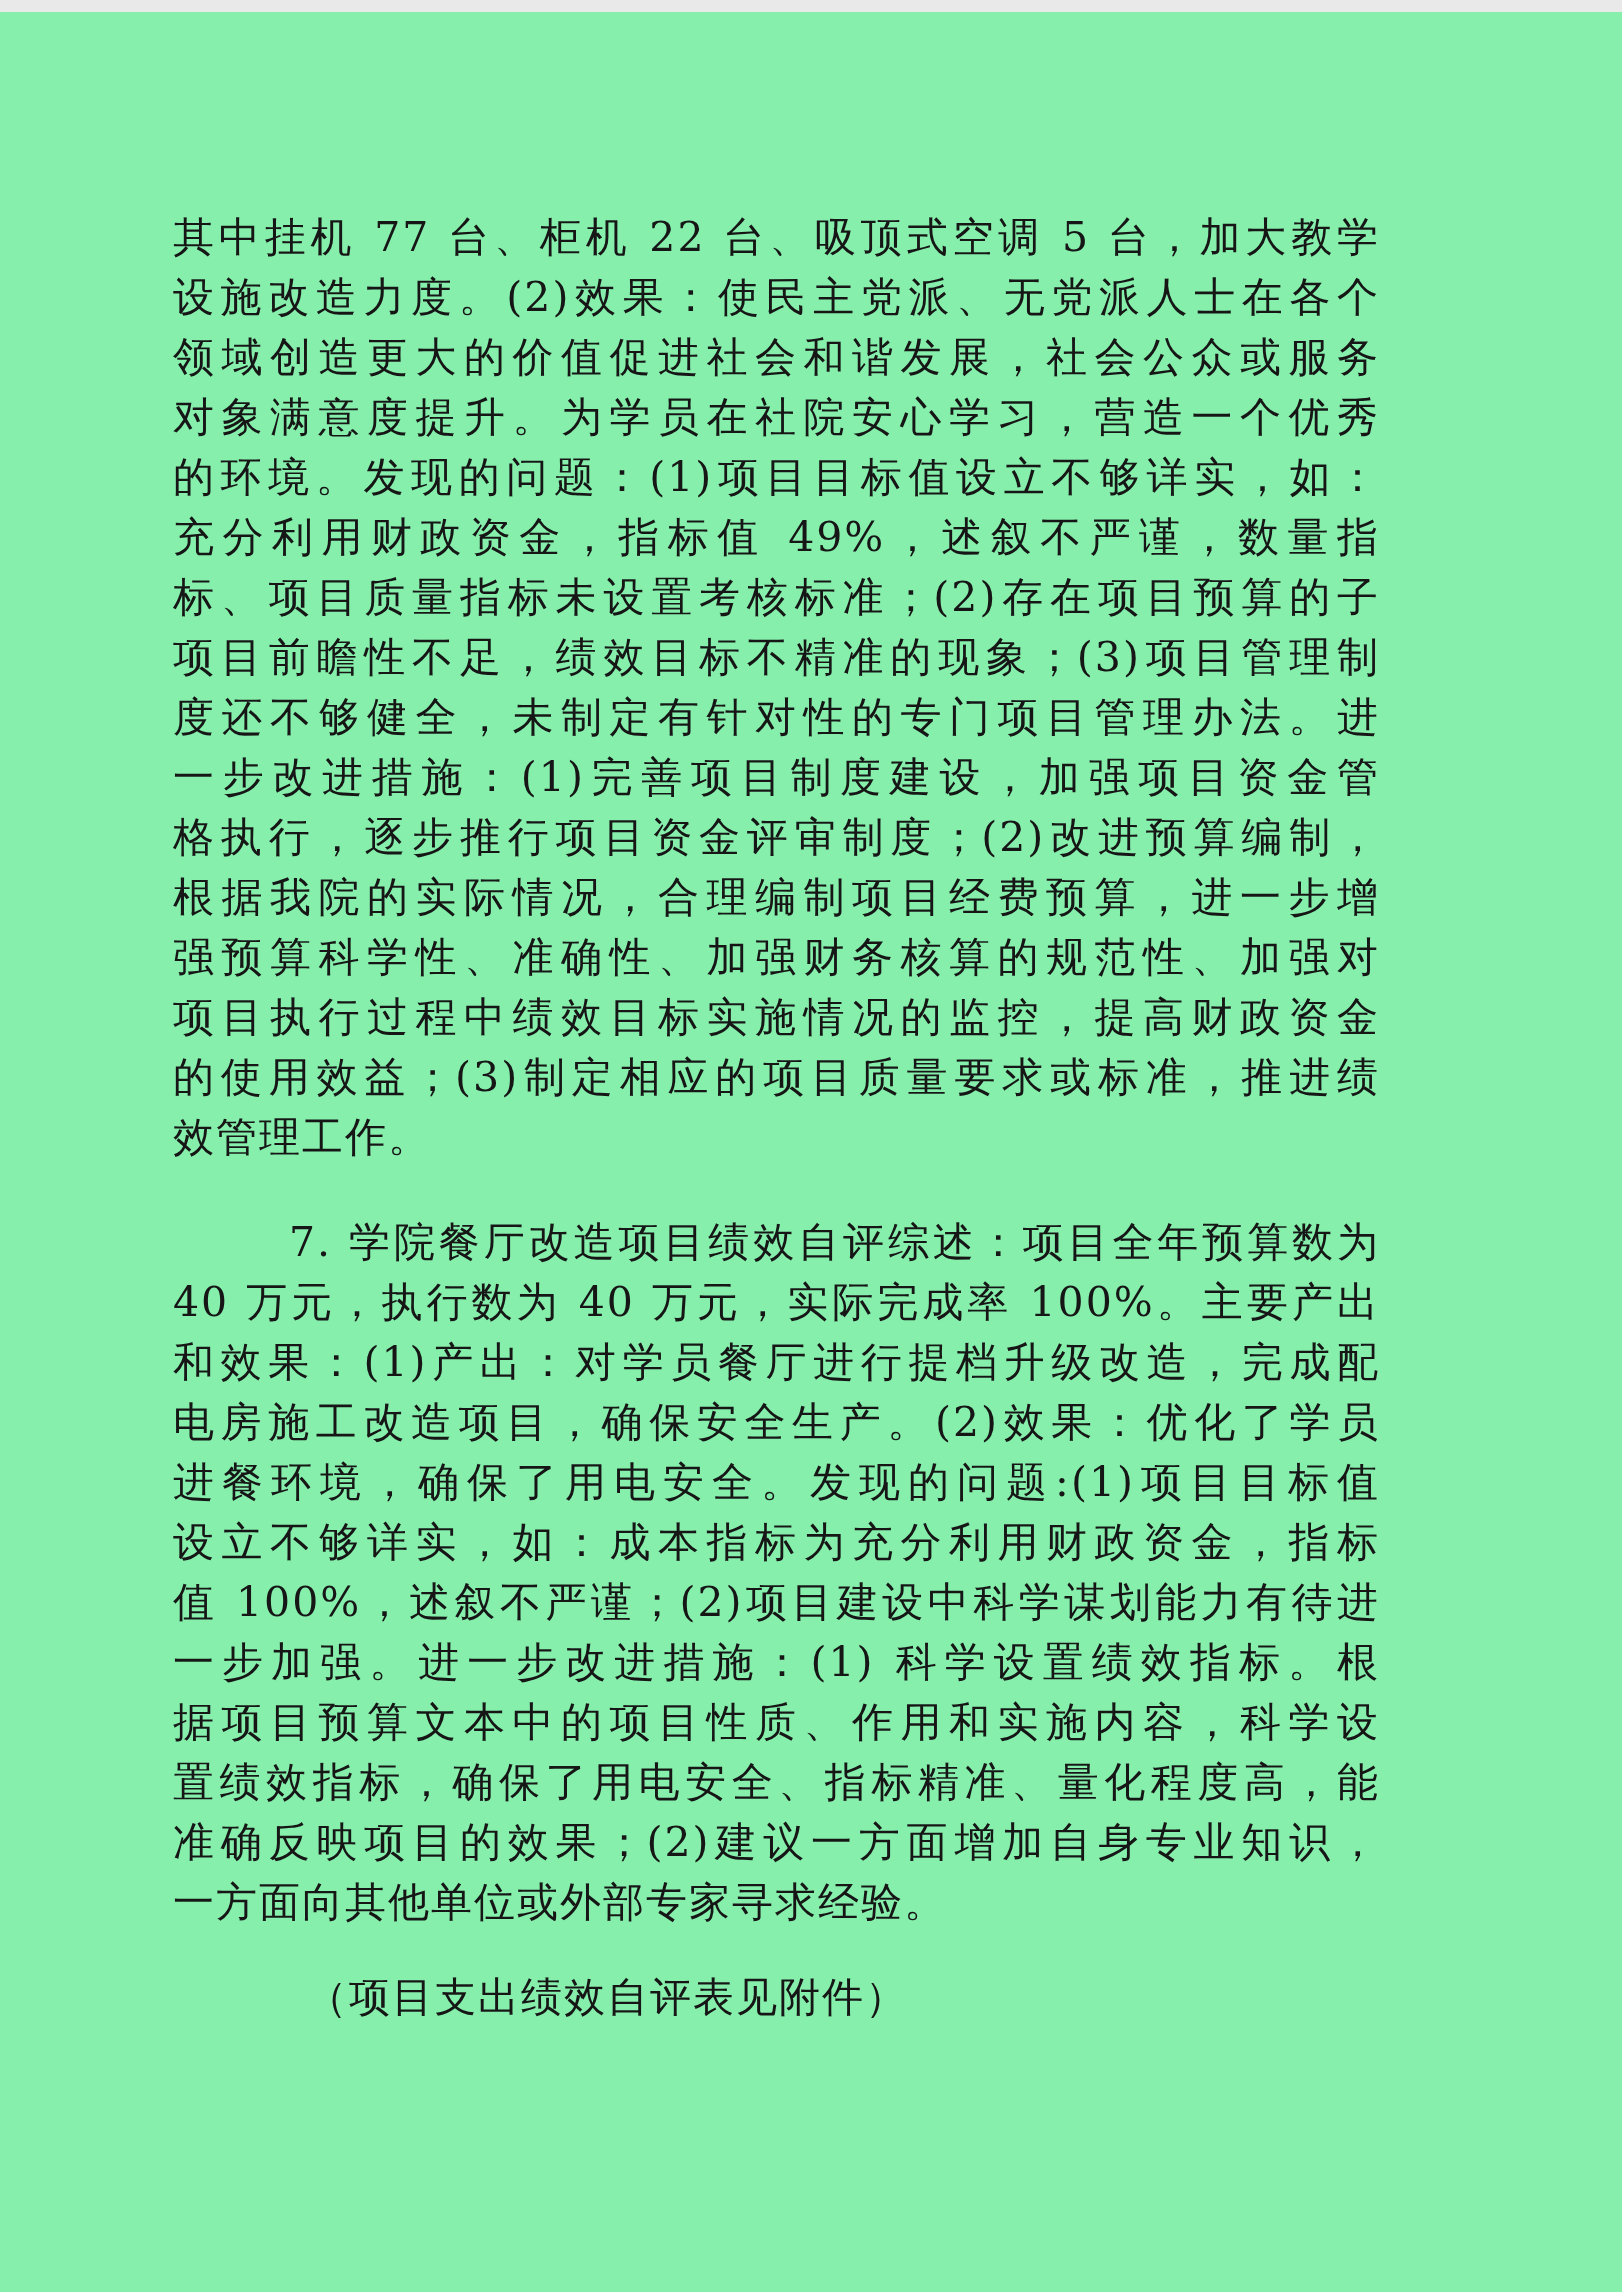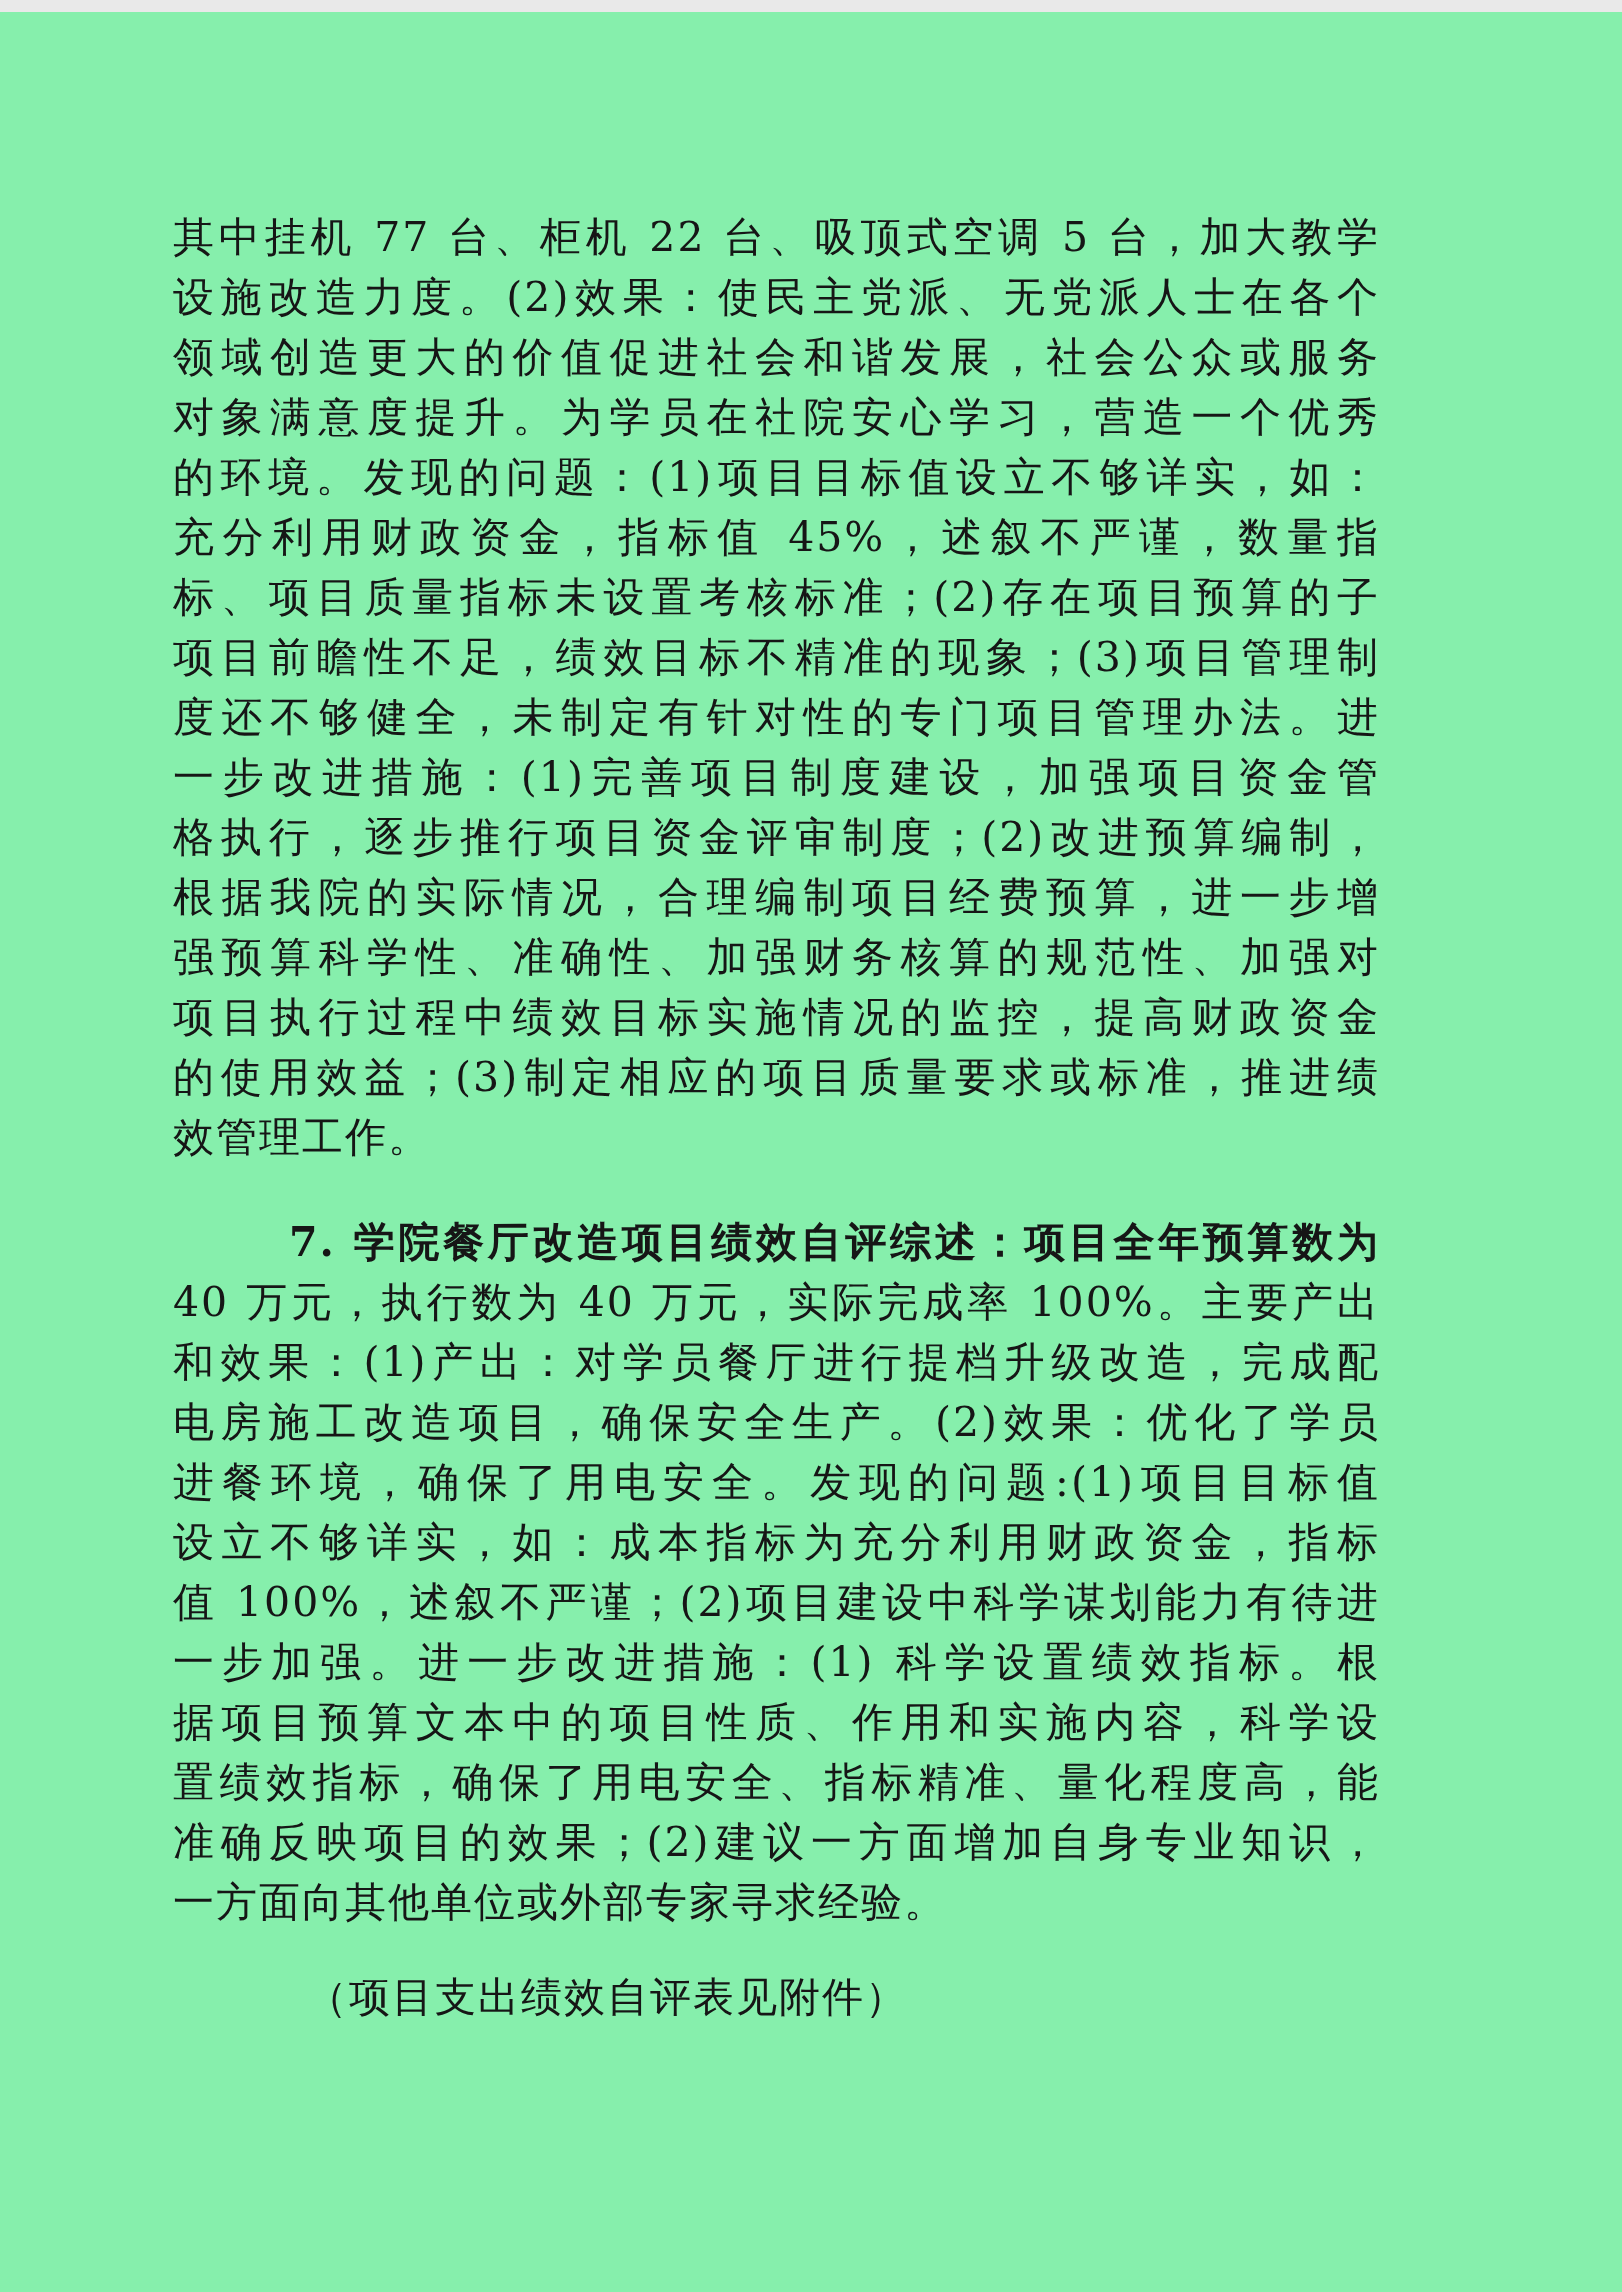--- a/index.html
+++ b/index.html
@@ -32,41 +32,41 @@
     text-justify: distribute;
     text-justify: inter-character;
     overflow: hidden;
   }
   
   .line.para-last {
     text-align-last: left;
   }
   .paragraph { margin: 0; }
   .paragraph.p2 { margin-top: 45px; }
-  .paragraph.p2 .line.first-line { text-indent: 116px; font-weight: bold; }
+  .paragraph.p2 .line.first-line { text-indent: 116px; }
   .paragraph.p3 { margin-top: 35px; }
   .paragraph.p3 .line {
     text-align: right;
     text-align-last: left;
     text-indent: 133px;
   }
 </style>
 </head>
 <body>
 
 <div class="page">
   <div class="text-block">
 
     <div class="paragraph p1">
       <div class="line">其中挂机 77 台、柜机 22 台、吸顶式空调 5 台，加大教学</div>
       <div class="line">设施改造力度。(2)效果：使民主党派、无党派人士在各个</div>
       <div class="line">领域创造更大的价值促进社会和谐发展，社会公众或服务</div>
       <div class="line">对象满意度提升。为学员在社院安心学习，营造一个优秀</div>
       <div class="line">的环境。发现的问题：(1)项目目标值设立不够详实，如：</div>
-      <div class="line">充分利用财政资金，指标值 45%，述叙不严谨，数量指</div>
+      <div class="line">充分利用财政资金，指标值 49%，述叙不严谨，数量指</div>
       <div class="line">标、项目质量指标未设置考核标准；(2)存在项目预算的子</div>
       <div class="line">项目前瞻性不足，绩效目标不精准的现象；(3)项目管理制</div>
       <div class="line">度还不够健全，未制定有针对性的专门项目管理办法。进</div>
       <div class="line">一步改进措施：(1)完善项目制度建设，加强项目资金管</div>
       <div class="line">格执行，逐步推行项目资金评审制度；(2)改进预算编制，</div>
       <div class="line">根据我院的实际情况，合理编制项目经费预算，进一步增</div>
       <div class="line">强预算科学性、准确性、加强财务核算的规范性、加强对</div>
       <div class="line">项目执行过程中绩效目标实施情况的监控，提高财政资金</div>
       <div class="line">的使用效益；(3)制定相应的项目质量要求或标准，推进绩</div>
       <div class="line para-last">效管理工作。</div>

